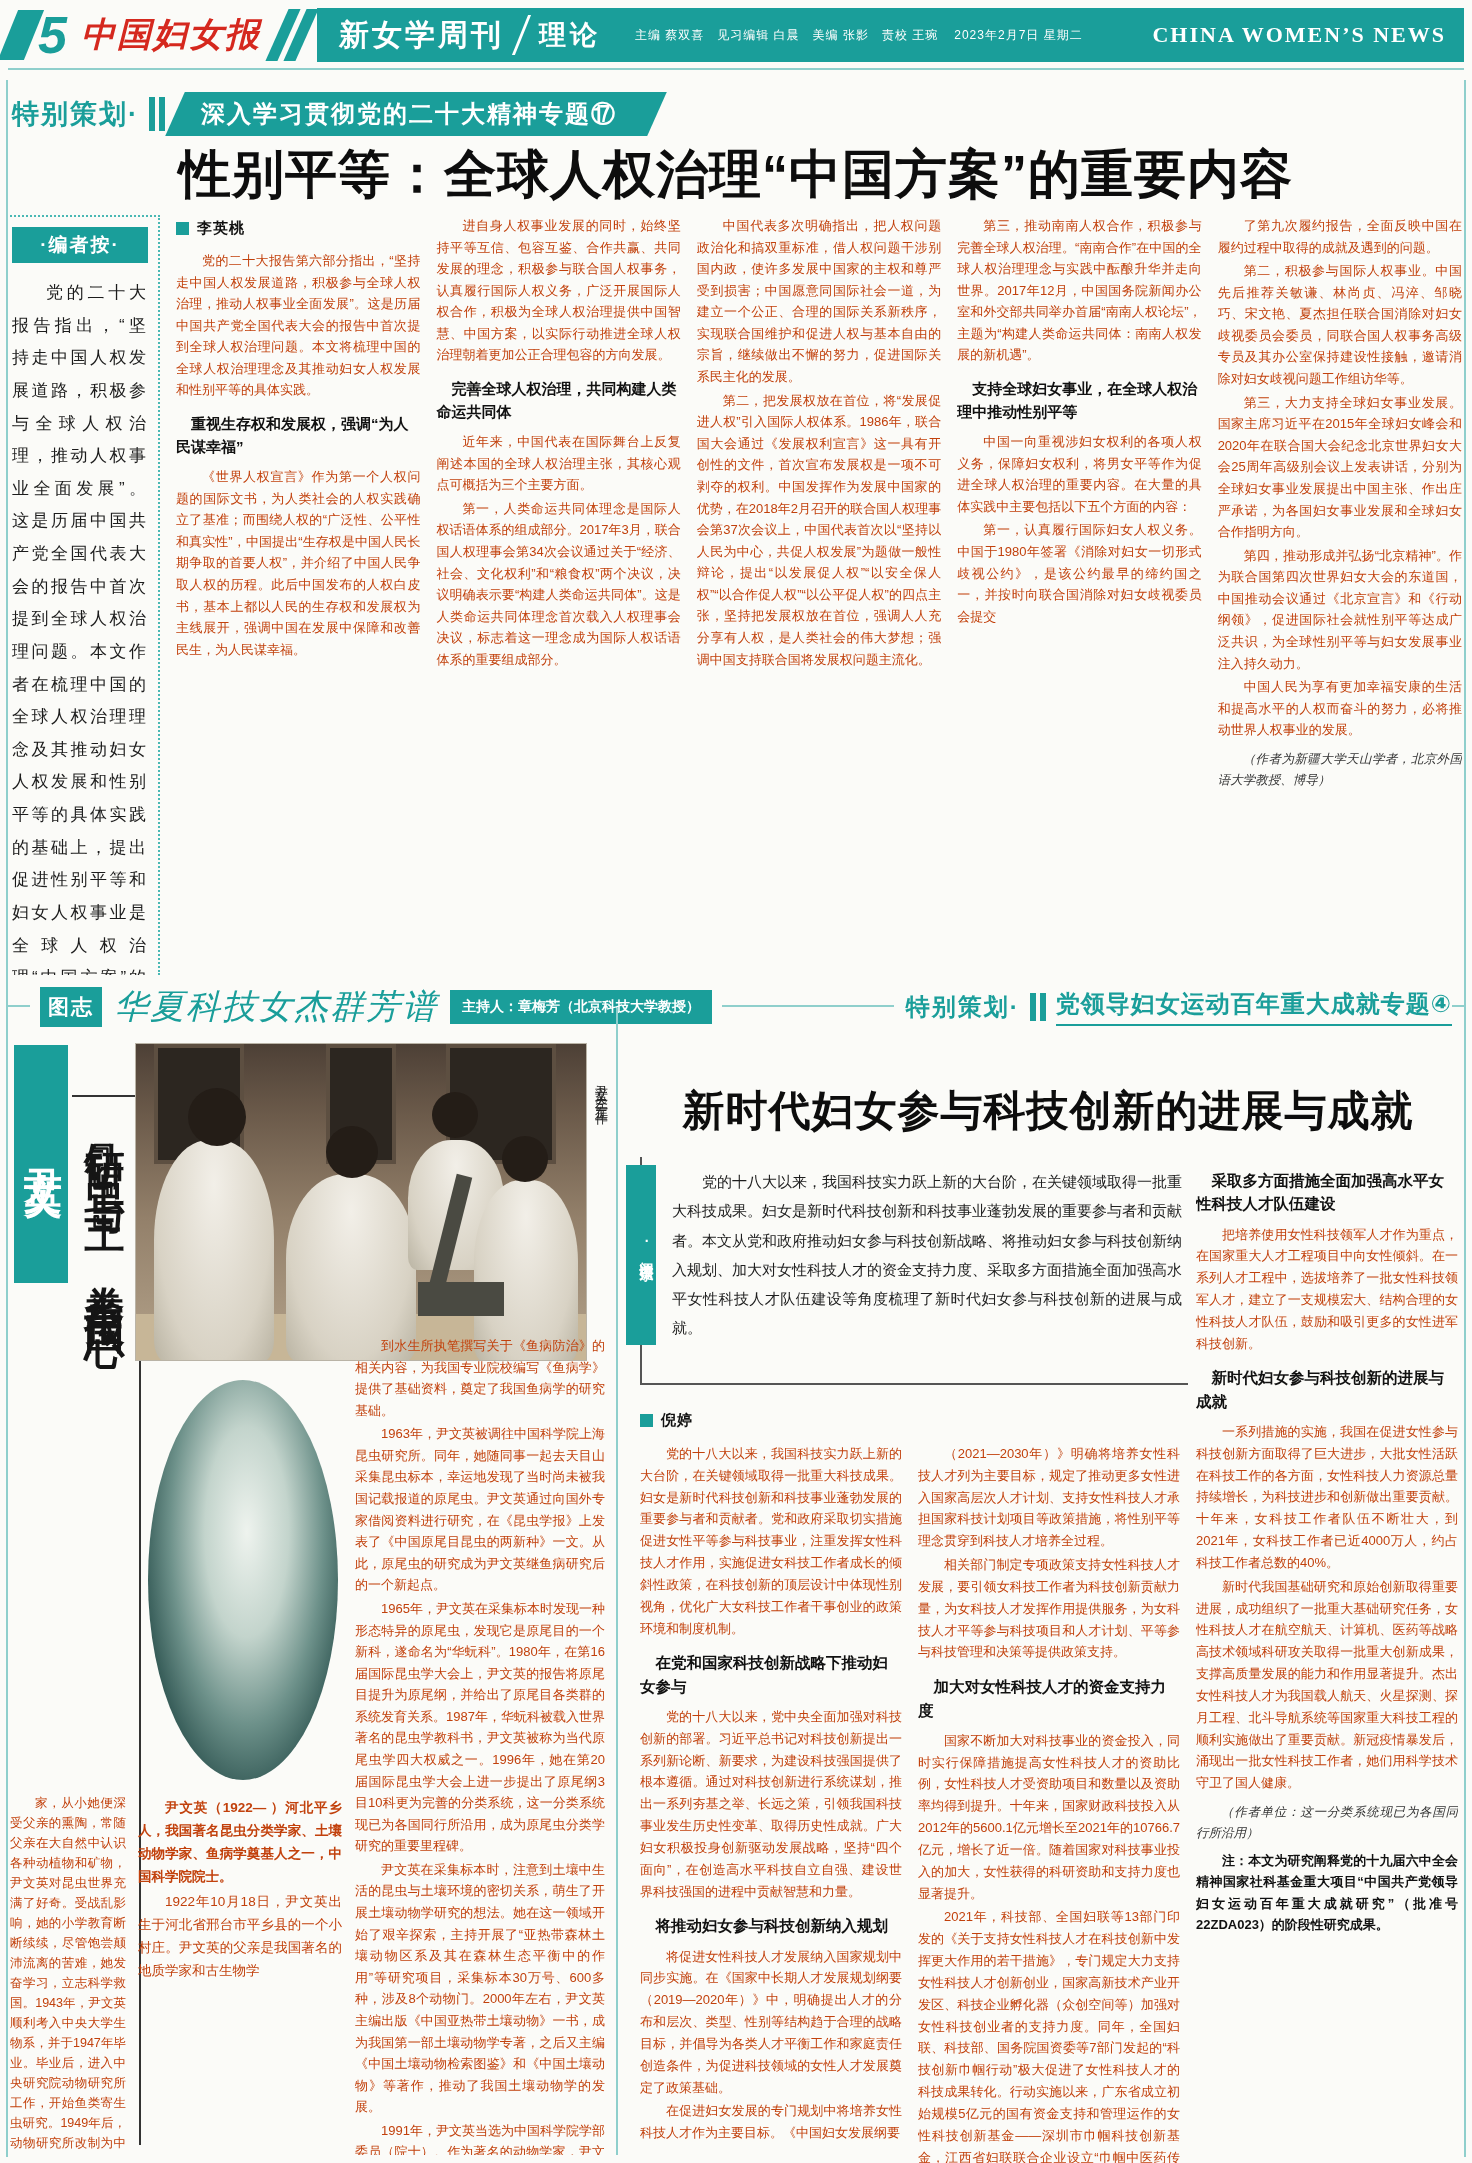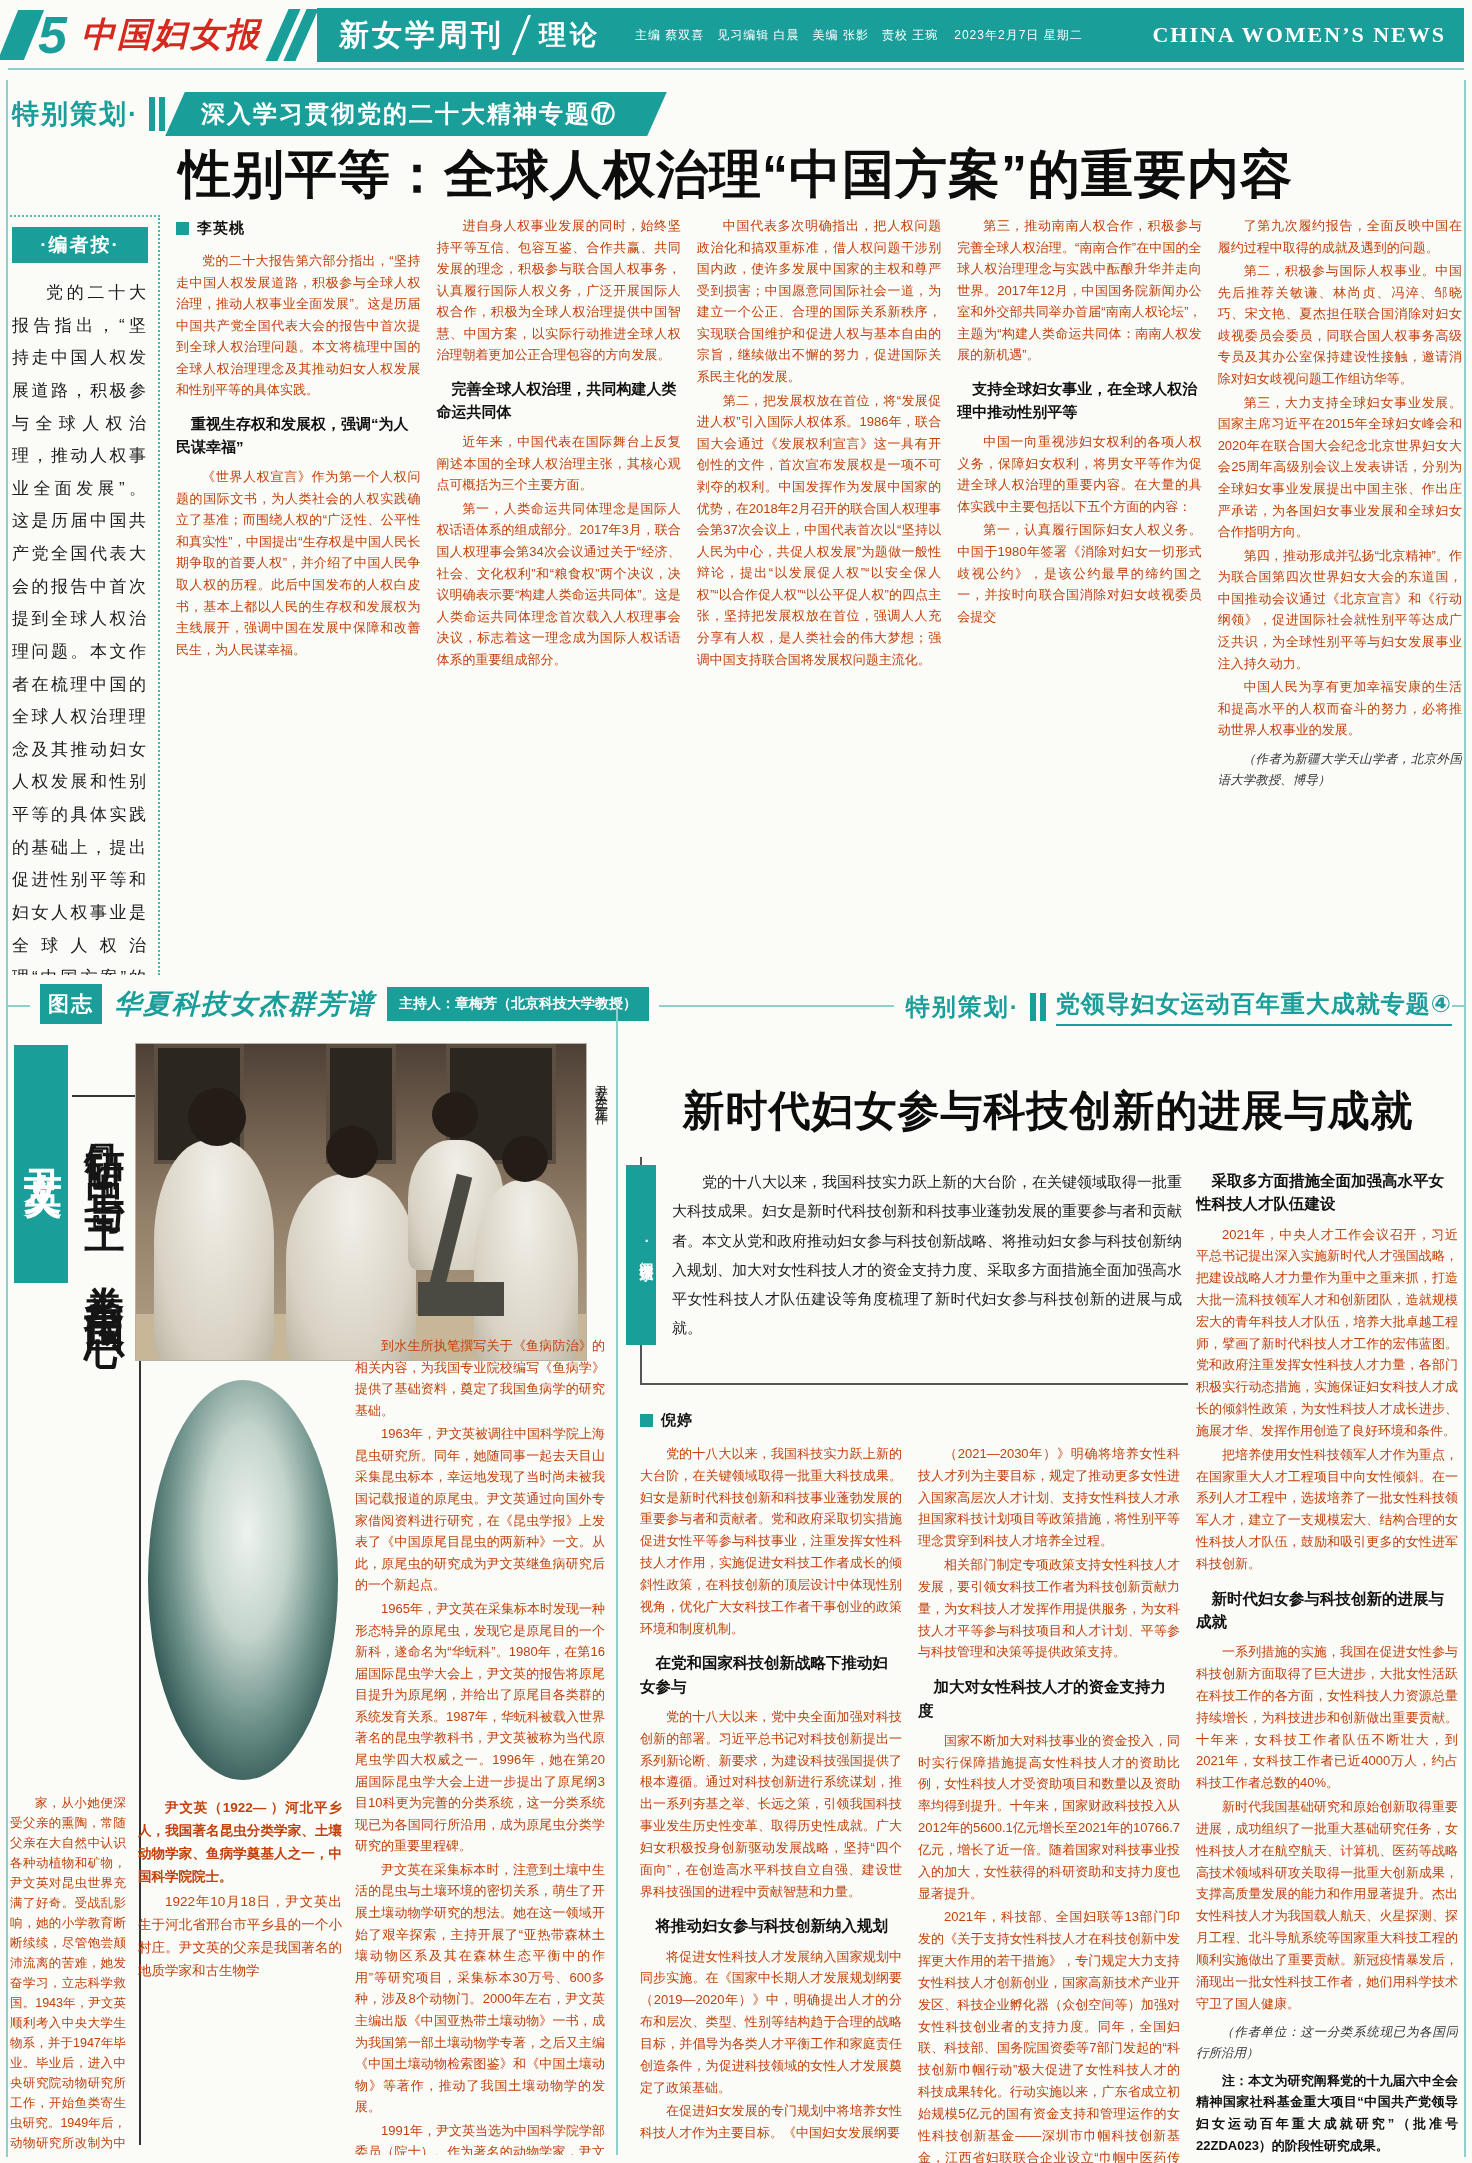--- a/index.html
+++ b/index.html
@@ -44,21 +44,21 @@
   .by-name { font-size:15px; font-weight:800; color:#111; letter-spacing:1px; }
   .b-p { font-size:13px; line-height:1.66; text-align:justify; text-indent:2em; color:#c2410c; margin-bottom:2px; }
   .b-h { font-size:15px; font-weight:800; color:#111; margin:12px 0 8px; line-height:1.5; text-indent:1em; }
   .b-a { font-size:12.5px; line-height:1.66; text-align:justify; text-indent:2em; font-style:italic; color:#333; margin-top:8px; }
   .b-n { font-size:13px; line-height:1.66; text-align:justify; text-indent:2em; font-weight:700; color:#111; margin-top:6px; }
 
   
   .mid-rule { position:absolute; left:8px; right:8px; top:1005px; height:2px; background:#8fcfcc; }
   .tu-group { position:absolute; left:30px; top:984px; display:flex; align-items:center; background:#fbfbf8; padding:0 10px; }
   .tu-badge { background:#1a9e9a; color:#fff; font-size:21px; font-weight:900; padding:6px 8px; letter-spacing:2px; }
-  .tu-title { color:#1a9e9a; font-size:27px; font-weight:700; font-style:italic; letter-spacing:2px; margin:0 12px; white-space:nowrap; }
+  .tu-title { color:#1a9e9a; font-size:34px; font-weight:400; font-style:italic; letter-spacing:2px; margin:0 12px; white-space:nowrap; }
   .tu-host { background:#1a9e9a; color:#fff; font-size:14px; font-weight:700; padding:8px 12px; white-space:nowrap; }
   .kicker2 { position:absolute; right:20px; top:988px; display:flex; align-items:center; background:#fbfbf8; padding-left:12px; }
   .k2-label { font-size:24px; font-weight:900; color:#1a9e9a; letter-spacing:2px; }
   .k2-bars { display:flex; gap:4px; margin:0 10px; }
   .k2-bar { width:6px; height:28px; background:#1a9e9a; }
   .k2-topic { font-size:24px; font-weight:900; color:#1a9e9a; letter-spacing:1px; border-bottom:2px solid #1a9e9a; padding-bottom:4px; white-space:nowrap; }
   .v-divider { position:absolute; left:616px; top:1008px; bottom:8px; width:2px; background:#8fcfcc; }
 
   
   .profile { position:absolute; left:10px; top:1035px; width:600px; height:1120px; }
@@ -256,21 +256,20 @@
       </div>
     <div class="sci-col sci-c2">
         <div class="b-p">（2021—2030年）》明确将培养女性科技人才列为主要目标，规定了推动更多女性进入国家高层次人才计划、支持女性科技人才承担国家科技计划项目等政策措施，将性别平等理念贯穿到科技人才培养全过程。</div>
         <div class="b-p">相关部门制定专项政策支持女性科技人才发展，要引领女科技工作者为科技创新贡献力量，为女科技人才发挥作用提供服务，为女科技人才平等参与科技项目和人才计划、平等参与科技管理和决策等提供政策支持。</div>
         <div class="b-h">加大对女性科技人才的资金支持力度</div>
         <div class="b-p">国家不断加大对科技事业的资金投入，同时实行保障措施提高女性科技人才的资助比例，女性科技人才受资助项目和数量以及资助率均得到提升。十年来，国家财政科技投入从2012年的5600.1亿元增长至2021年的10766.7亿元，增长了近一倍。随着国家对科技事业投入的加大，女性获得的科研资助和支持力度也显著提升。</div>
         <div class="b-p">2021年，科技部、全国妇联等13部门印发的《关于支持女性科技人才在科技创新中发挥更大作用的若干措施》，专门规定大力支持女性科技人才创新创业，国家高新技术产业开发区、科技企业孵化器（众创空间等）加强对女性科技创业者的支持力度。同年，全国妇联、科技部、国务院国资委等7部门发起的“科技创新巾帼行动”极大促进了女性科技人才的科技成果转化。行动实施以来，广东省成立初始规模5亿元的国有资金支持和管理运作的女性科技创新基金——深圳市巾帼科技创新基金，江西省妇联联合企业设立“巾帼中医药传承与创新”女性科技工作者专项开放课题研究基金，湖北省妇联争取到武汉产业创新发展研究院5000万专项科创资金，为女科技工作者提供资金扶持。</div>
       </div>
     <div class="sci-col sci-c3">
         <div class="b-h">采取多方面措施全面加强高水平女性科技人才队伍建设</div>
-        <div class="b-p">2021年，中央人才工作会议召开，习近平总书记提出深入实施新时代人才强国战略，把建设战略人才力量作为重中之重来抓，打造大批一流科技领军人才和创新团队，造就规模宏大的青年科技人才队伍，培养大批卓越工程师，擘画了新时代科技人才工作的宏伟蓝图。党和政府注重发挥女性科技人才力量，各部门积极实行动态措施，实施保证妇女科技人才成长的倾斜性政策，为女性科技人才成长进步、施展才华、发挥作用创造了良好环境和条件。</div>
         <div class="b-p">把培养使用女性科技领军人才作为重点，在国家重大人才工程项目中向女性倾斜。在一系列人才工程中，选拔培养了一批女性科技领军人才，建立了一支规模宏大、结构合理的女性科技人才队伍，鼓励和吸引更多的女性进军科技创新。</div>
         <div class="b-h">新时代妇女参与科技创新的进展与成就</div>
         <div class="b-p">一系列措施的实施，我国在促进女性参与科技创新方面取得了巨大进步，大批女性活跃在科技工作的各方面，女性科技人力资源总量持续增长，为科技进步和创新做出重要贡献。十年来，女科技工作者队伍不断壮大，到2021年，女科技工作者已近4000万人，约占科技工作者总数的40%。</div>
         <div class="b-p">新时代我国基础研究和原始创新取得重要进展，成功组织了一批重大基础研究任务，女性科技人才在航空航天、计算机、医药等战略高技术领域科研攻关取得一批重大创新成果，支撑高质量发展的能力和作用显著提升。杰出女性科技人才为我国载人航天、火星探测、探月工程、北斗导航系统等国家重大科技工程的顺利实施做出了重要贡献。新冠疫情暴发后，涌现出一批女性科技工作者，她们用科学技术守卫了国人健康。</div>
         <div class="b-a">（作者单位：这一分类系统现已为各国同行所沿用）</div>
         <div class="b-n">注：本文为研究阐释党的十九届六中全会精神国家社科基金重大项目“中国共产党领导妇女运动百年重大成就研究”（批准号22ZDA023）的阶段性研究成果。</div>
       </div>
   </div>
 
 </div>

